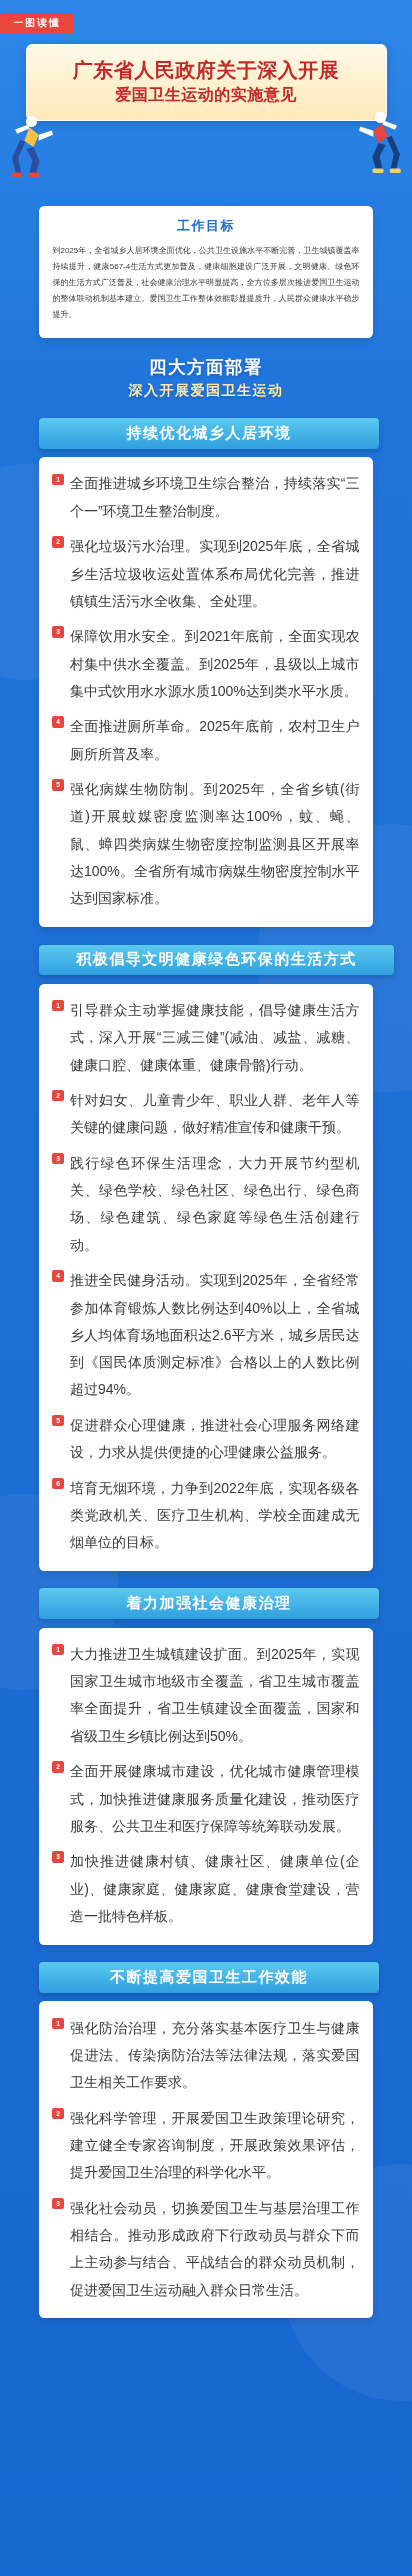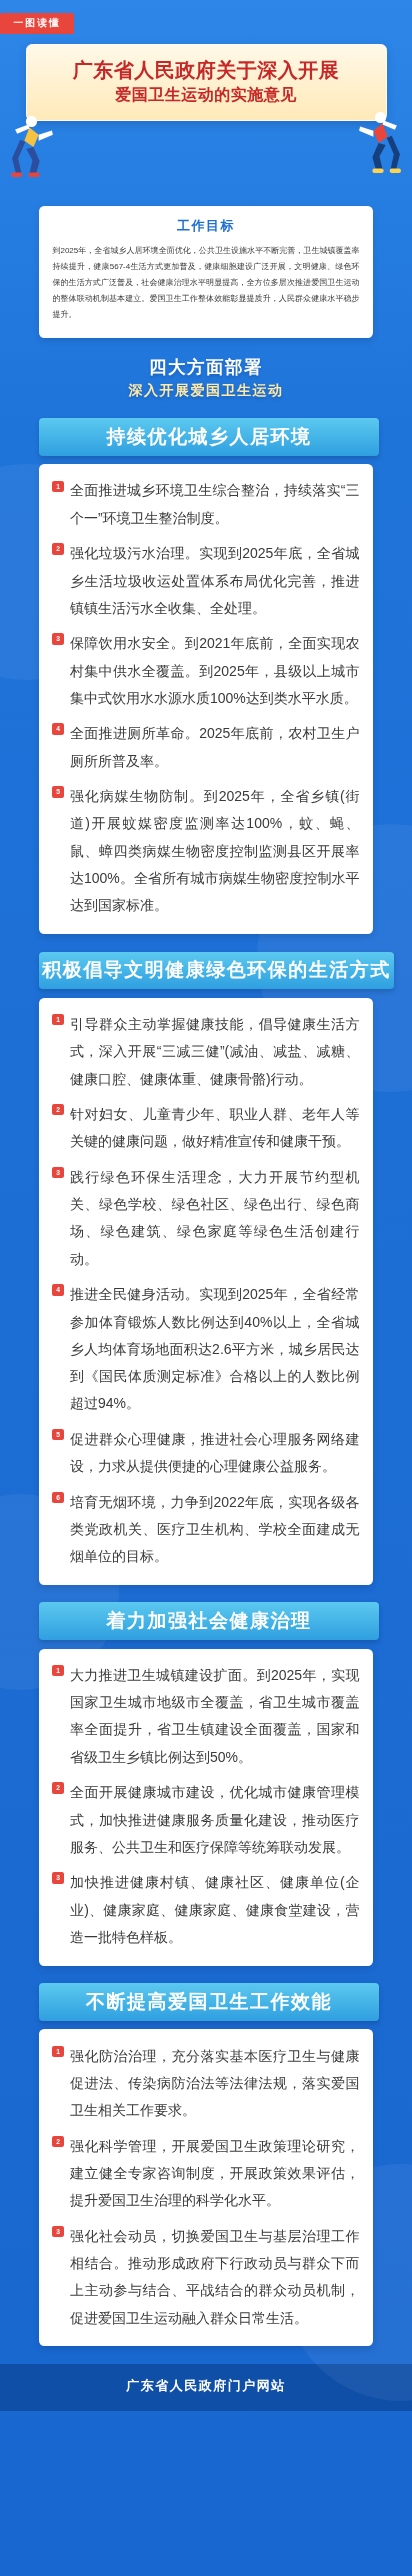--- a/index.html
+++ b/index.html
@@ -104,21 +104,21 @@
     margin: 0 auto 8.2px;
     width: 340px;
     background: linear-gradient(180deg,#5bc9ef 0%, #2f9fe0 100%);
     border-radius: 4.1px;
     padding: 5.7px 0 6.2px;
     text-align: center;
     box-shadow: 0 2.1px 5.2px rgba(0,0,0,0.16);
   }
   .banner span {
     color: #ffffff;
-    font-size: 19px;
+    font-size: 15px;
     font-weight: bold;
     letter-spacing: 1.5px;
   }
   .banner.wide { width: 355px; }
   .card {
     background: #ffffff;
     border-radius: 5.2px;
     padding: 13.4px 13.4px 14.4px;
     box-shadow: 0 2.6px 7.2px rgba(0,0,0,0.12);
   }
@@ -329,18 +329,15 @@
           <div class="num">2</div>
           <div class="itxt">强化科学管理，开展爱国卫生政策理论研究，建立健全专家咨询制度，开展政策效果评估，提升爱国卫生治理的科学化水平。</div>
         </div>
       <div class="item">
           <div class="num">3</div>
           <div class="itxt">强化社会动员，切换爱国卫生与基层治理工作相结合。推动形成政府下行政动员与群众下而上主动参与结合、平战结合的群众动员机制，促进爱国卫生运动融入群众日常生活。</div>
         </div>
     </div>
   </div>
 
-  <div class="footer">
-    <span>广东省人民政府门户网站</span>
-  </div>
 
 </div>
 
 
 </body></html>

